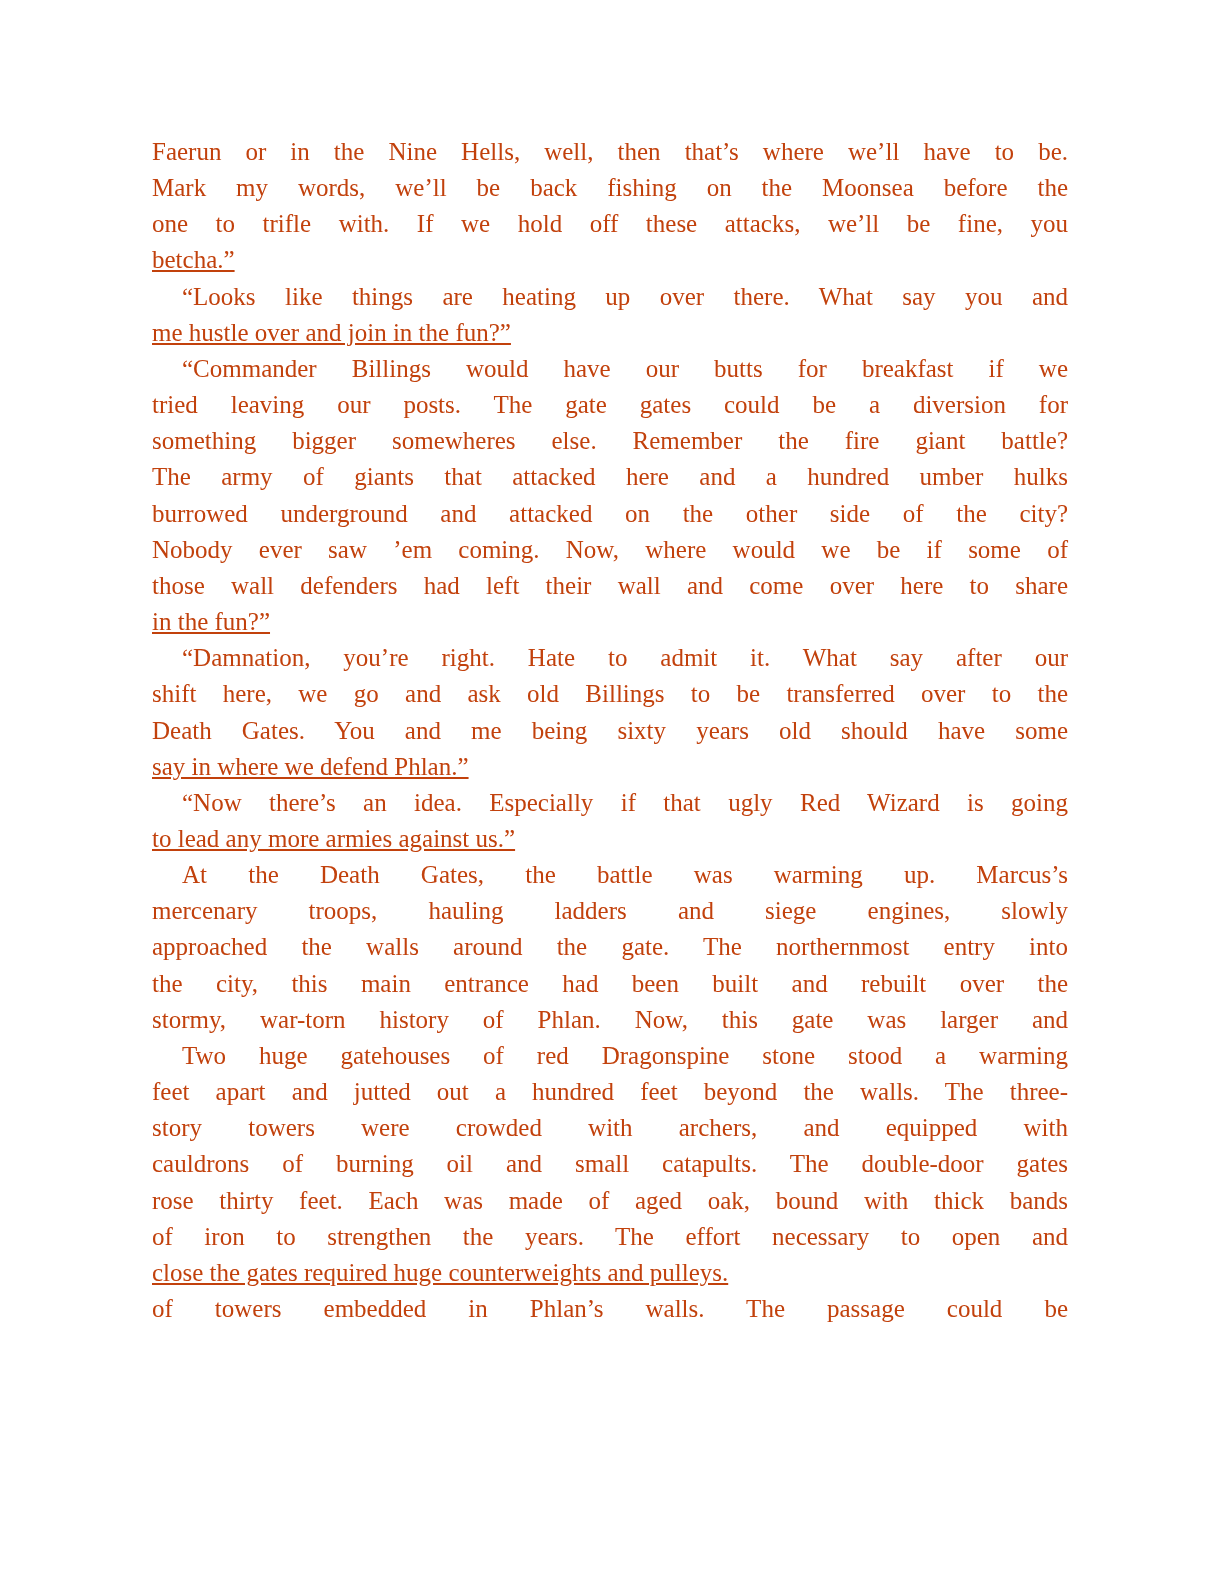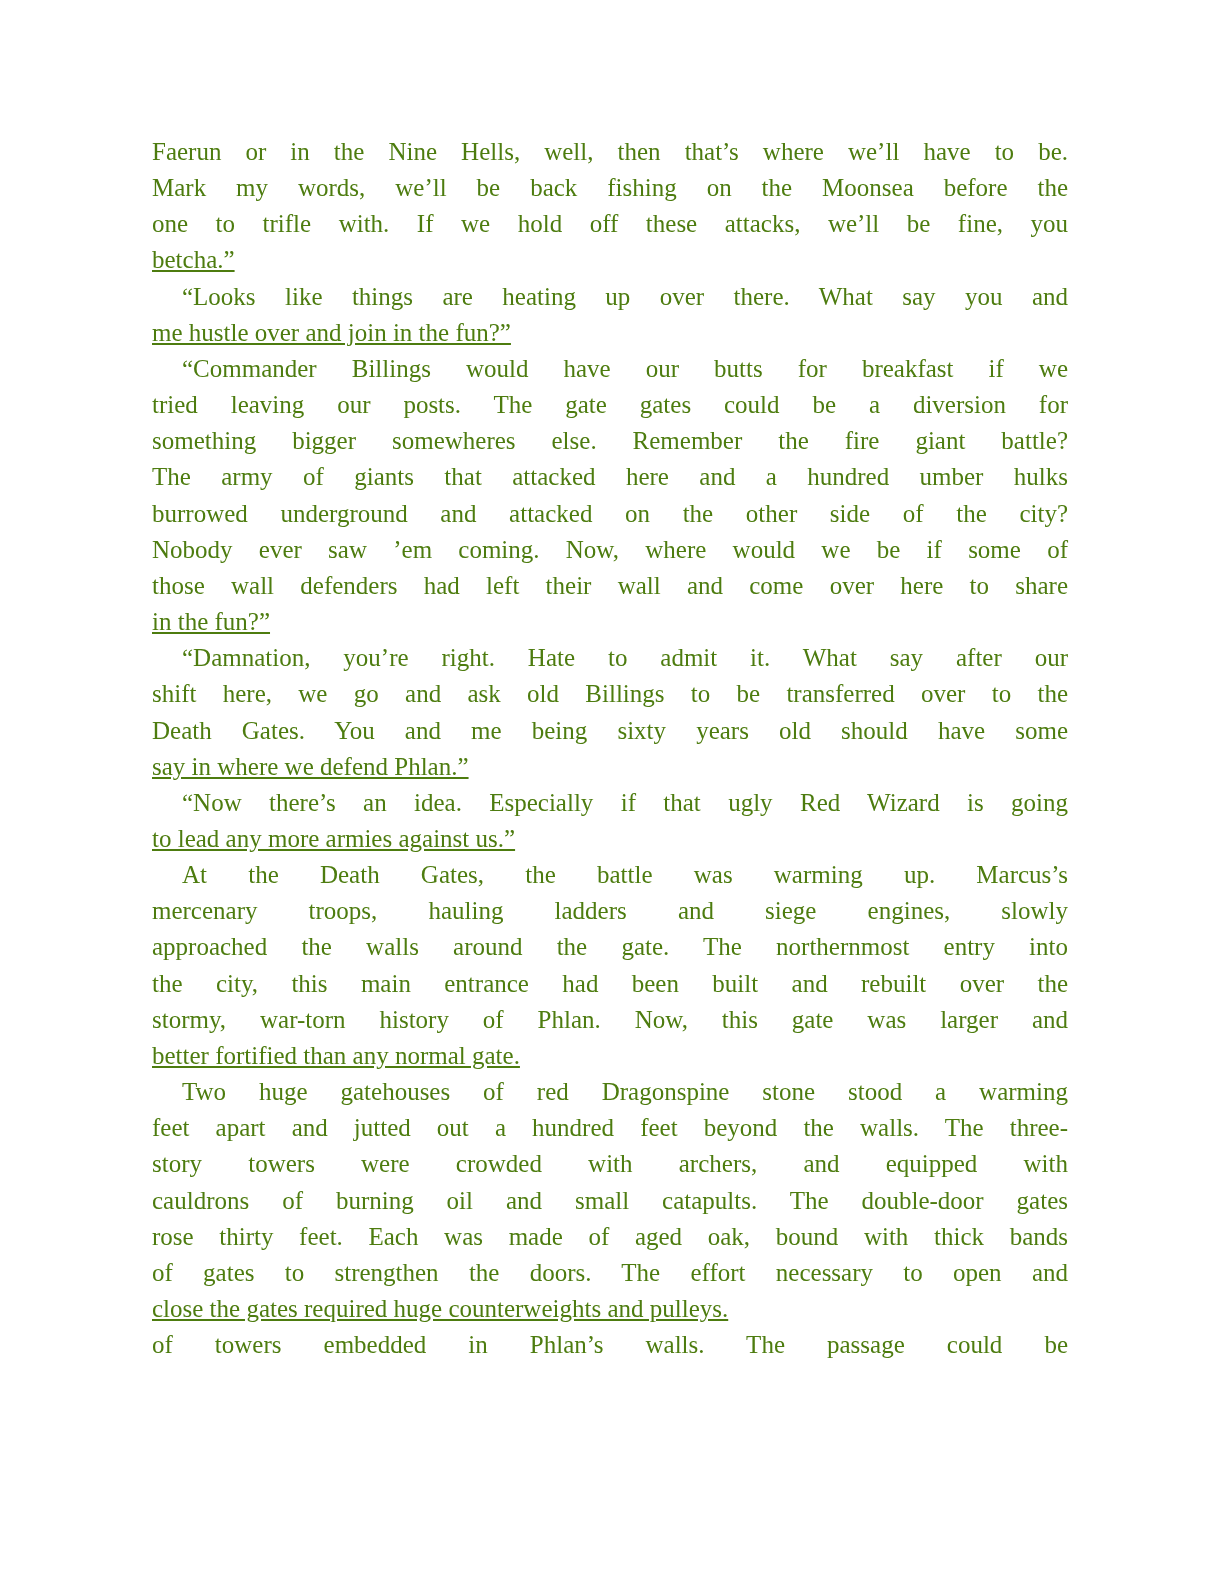--- a/index.html
+++ b/index.html
@@ -18,21 +18,21 @@
     left: 0; top: 0;
     width: 1224px;
     height: 1584px;
     background: #ffffff;
   }
   .text-column {
     position: absolute;
     left: 152px;
     top: 134px;
     width: 916px;
-    color: #4d7c0f;
+    color: #c2410c;
     font-family: "Liberation Serif", "DejaVu Serif", serif;
     font-size: 25px;
     line-height: 36.15px;
   }
   .text-line {
     text-align: justify;
     text-align-last: justify;
     white-space: normal;
   }
   .text-line.para-end {
@@ -66,23 +66,22 @@
       <div class="text-line">shift here, we go and ask old Billings to be transferred over to the</div>
       <div class="text-line">Death Gates. You and me being sixty years old should have some</div>
       <div class="text-line para-end">say in where we defend Phlan.”</div>
       <div class="text-line indent">“Now there’s an idea. Especially if that ugly Red Wizard is going</div>
       <div class="text-line para-end">to lead any more armies against us.”</div>
       <div class="text-line indent">At the Death Gates, the battle was warming up. Marcus’s</div>
       <div class="text-line">mercenary troops, hauling ladders and siege engines, slowly</div>
       <div class="text-line">approached the walls around the gate. The northernmost entry into</div>
       <div class="text-line">the city, this main entrance had been built and rebuilt over the</div>
       <div class="text-line">stormy, war-torn history of Phlan. Now, this gate was larger and</div>
-      <div class="text-line para-end">better fortified than any normal gate.</div>
       <div class="text-line indent">Two huge gatehouses of red Dragonspine stone stood a warming</div>
       <div class="text-line">feet apart and jutted out a hundred feet beyond the walls. The three-</div>
       <div class="text-line">story towers were crowded with archers, and equipped with</div>
       <div class="text-line">cauldrons of burning oil and small catapults. The double-door gates</div>
       <div class="text-line">rose thirty feet. Each was made of aged oak, bound with thick bands</div>
-      <div class="text-line">of gates to strengthen the doors. The effort necessary to open and</div>
+      <div class="text-line">of iron to strengthen the years. The effort necessary to open and</div>
       <div class="text-line para-end">close the gates required huge counterweights and pulleys.</div>
       <div class="text-line">of towers embedded in Phlan’s walls. The passage could be</div>
     </div>
 </div>
 
 </body></html>

